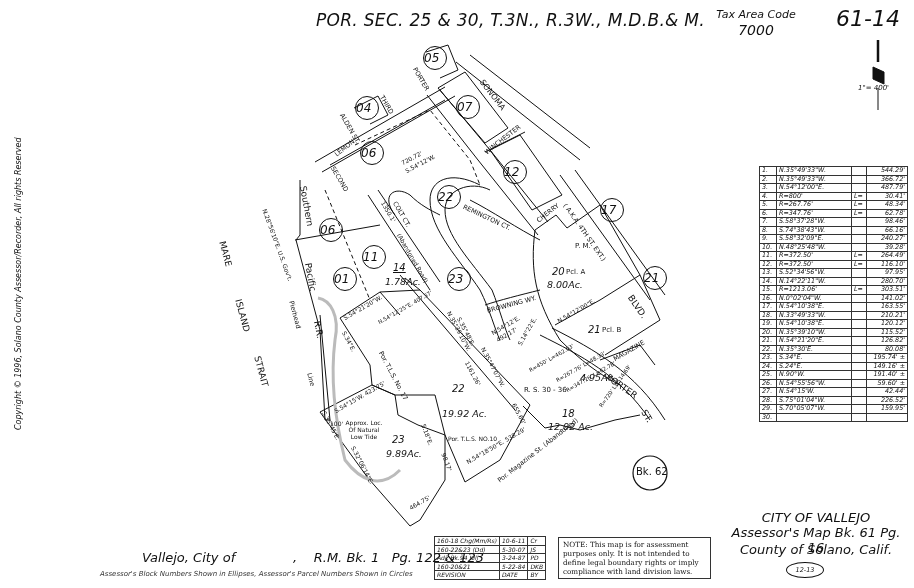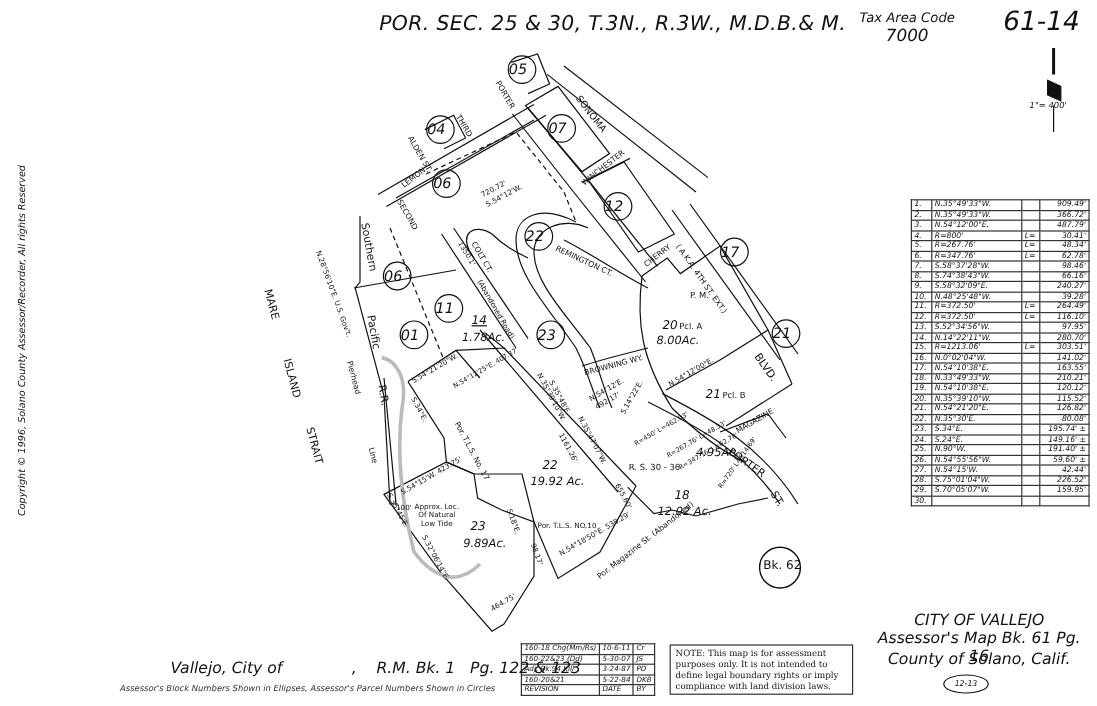--- a/index.html
+++ b/index.html
@@ -141,21 +141,21 @@
 
 <div class="pcl" style="left:393px;top:262px;text-decoration:underline;">14</div>
 <div class="acres" style="left:385px;top:276px;">1.78Ac.</div>
 <div class="pcl" style="left:552px;top:266px;text-align:center;">20</div>
 <div class="lbl" style="left:566px;top:268px;font-size:7px;">Pcl. A</div>
 <div class="acres" style="left:547px;top:279px;">8.00Ac.</div>
 <div class="pcl" style="left:588px;top:324px;">21</div>
 <div class="lbl" style="left:602px;top:326px;font-size:7px;">Pcl. B</div>
 <div class="acres" style="left:580px;top:336px;margin-top:36px;">4.95Ac.</div>
 <div class="pcl" style="left:452px;top:383px;">22</div>
-<div class="acres" style="left:442px;top:396px;">19.92 Ac.</div>
+<div class="acres" style="left:442px;top:408px;">19.92 Ac.</div>
 <div class="pcl" style="left:392px;top:434px;">23</div>
 <div class="acres" style="left:386px;top:448px;">9.89Ac.</div>
 <div class="pcl" style="left:562px;top:408px;">18</div>
 <div class="acres" style="left:548px;top:421px;font-style:italic;">12.02 Ac.</div>
 
 <div class="street" style="left:485px;top:78px;transform:rotate(52deg);font-size:8px;">SONOMA</div>
 <div class="street" style="left:333px;top:152px;transform:rotate(-38deg);">LEMON</div>
 <div class="street" style="left:345px;top:112px;transform:rotate(60deg);">ALDEN ST.</div>
 <div class="street" style="left:385px;top:94px;transform:rotate(60deg);">THIRD</div>
 <div class="street" style="left:418px;top:66px;transform:rotate(60deg);">PORTER</div>
@@ -216,21 +216,21 @@
 <div class="street" style="left:377px;top:320px;transform:rotate(-30deg);font-size:5.5px;">N.54°12'25"E. 407.37'</div>
 
 <div class="lbl" style="left:636px;top:466px;font-size:10px;">Bk. 62</div>
 
 <table class="course-table">
   <tbody>
     <tr>
         <td class="n">1.</td>
         <td class="b">N.35°49'33"W.</td>
         <td class="l"></td>
-        <td class="d">909.49'</td>
+        <td class="d">544.29'</td>
       </tr>
     <tr>
         <td class="n">2.</td>
         <td class="b">N.35°49'33"W.</td>
         <td class="l"></td>
         <td class="d">366.72'</td>
       </tr>
     <tr>
         <td class="n">3.</td>
         <td class="b">N.54°12'00"E.</td>

